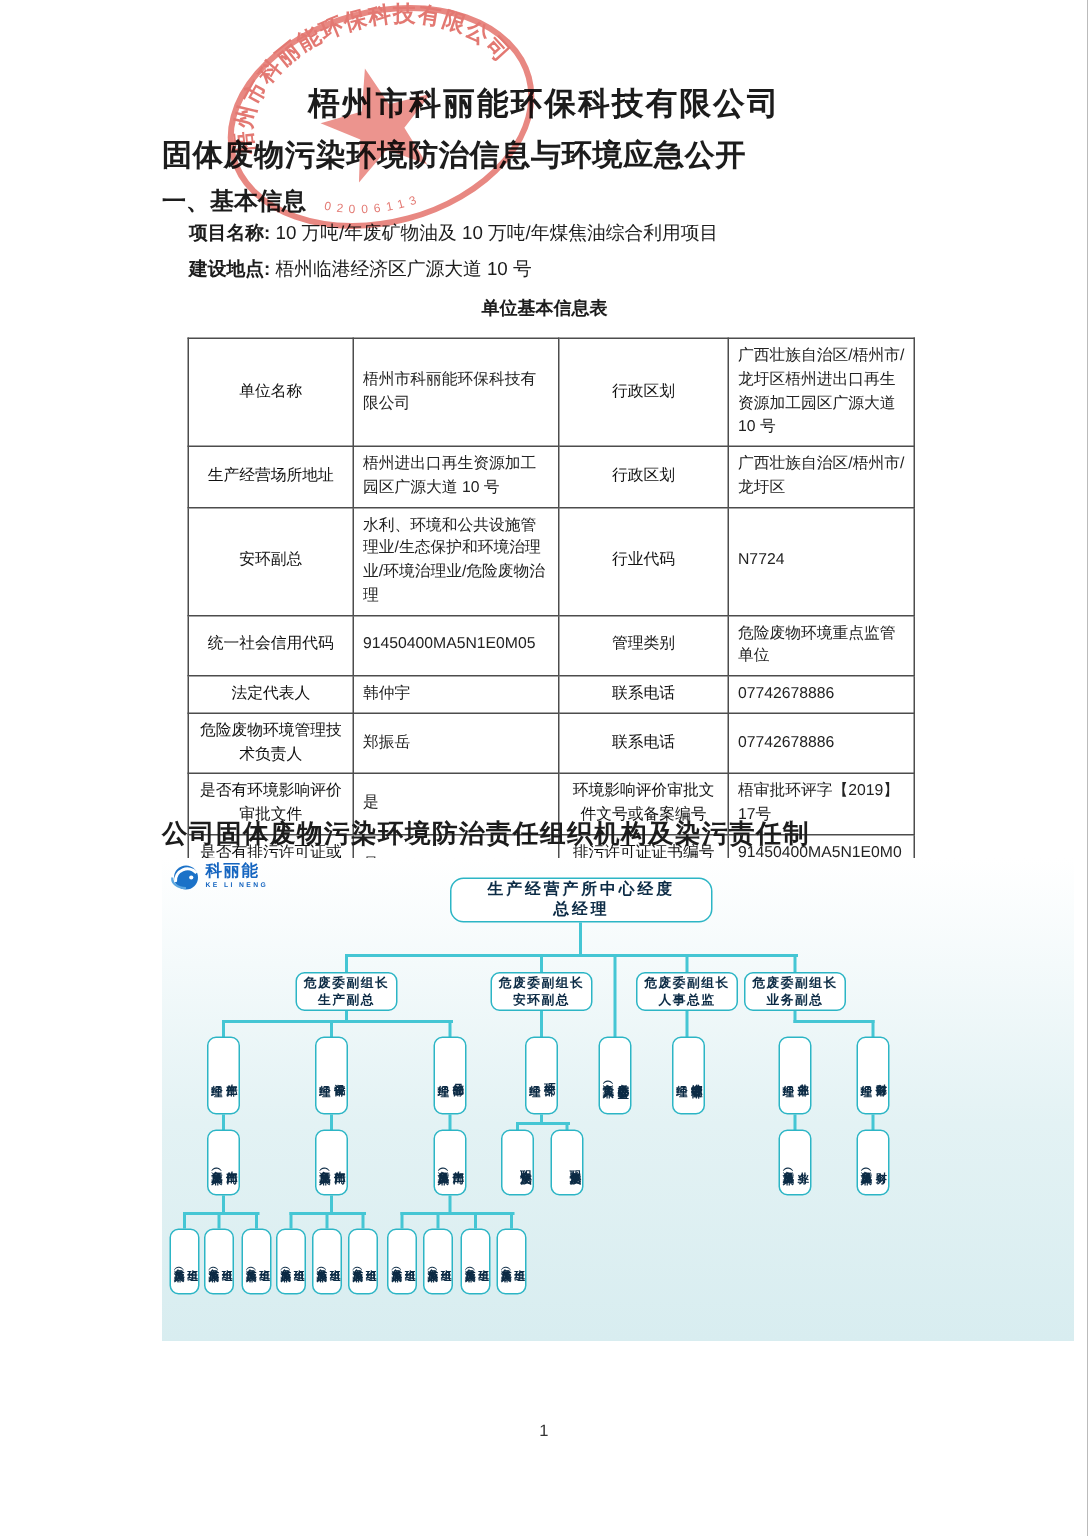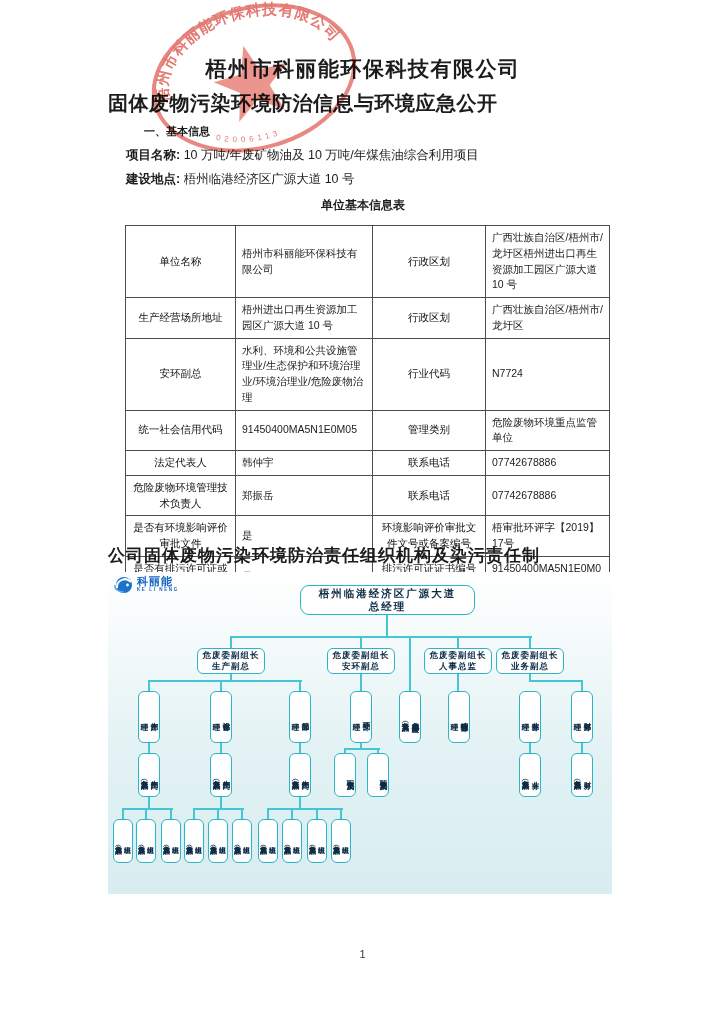--- a/index.html
+++ b/index.html
@@ -10,36 +10,36 @@
     font-family:"Liberation Sans","DejaVu Sans",sans-serif; color:#1c1c1c; overflow:hidden;
   }
   
   .stamp { position:absolute; left:140px; top:0px; width:228px; height:160px; z-index:3;
            mix-blend-mode:multiply; pointer-events:none; }
   
   .title1 { position:absolute; left:108px; top:55px; width:510px; text-align:center;
             font-size:21px; font-weight:bold; letter-spacing:1.5px; z-index:2; }
   .title2 { position:absolute; left:108px; top:90px; width:510px; text-align:left;
             font-size:20px; font-weight:bold; letter-spacing:0.5px; z-index:2; }
-  .sec-heading { position:absolute; left:108px; top:124px; font-size:11px; font-weight:bold;margin-left:36px; }
+  .sec-heading { position:absolute; left:108px; top:124px; font-size:16px; font-weight:bold; }
   .info-line { position:absolute; left:126px; font-size:12.5px;text-align:center; }
   .info-line .lab { font-weight:bold; }
   .tbl-title { position:absolute; left:108px; top:197px; width:510px; text-align:center;
                font-size:12px; font-weight:bold; }
   
   .basic-table { position:absolute; left:125px; top:225px; width:484px;
                  border-collapse:collapse; table-layout:fixed; font-size:10.5px; }
   .basic-table td { border:1px solid #4d4d4d; padding:4px 6px; line-height:1.5;
                     vertical-align:middle; word-break:break-all;margin-top:34px; }
   .basic-table td.lab { text-align:center; font-weight:normal; color:#111; }
   .basic-table td.val { text-align:left; color:#222; }
   
   .org-heading { position:absolute; left:108px; top:544px; font-size:17px; font-weight:bold;
                  font-family:"Liberation Serif","DejaVu Serif",serif; letter-spacing:1px; }
-  .org-chart { position:absolute; left:108px; top:572px; width:504px; height:322px;
+  .org-chart { position:absolute; left:108px; top:572px; width:608px; height:322px;
                background:linear-gradient(180deg,#ffffff 0%,#f4fafb 22%,#e3f2f4 55%,#d8edf0 100%); }
   .org-logo { position:absolute; left:6px; top:4px; display:flex; align-items:flex-start; gap:3px; }
   .org-logo .cn { font-size:11px; font-weight:bold; color:#1565c0; letter-spacing:1px; line-height:11px; }
   .org-logo .en { font-size:4.5px; font-weight:bold; color:#1565c0; letter-spacing:1.6px; line-height:6px; }
   .obox { position:absolute; background:#ffffff; border:1.5px solid #2cb5c5; border-radius:6px;
           color:#0c2b45; font-weight:bold; white-space:pre-line; z-index:2; }
   .hbox { text-align:center; display:flex; align-items:center; justify-content:center; }
   .root  { width:175px; height:30px; left:192px; top:13px; font-size:10.5px; line-height:13px;
            border-radius:9px; letter-spacing:2px; }
   .lvl2 { width:68px; height:26px; top:76px; font-size:8.5px; line-height:11px; letter-spacing:1px; }
@@ -202,21 +202,21 @@
         <div class="oline" style="left: 109px; top: 236px; width: 2px; height: 11px;"></div>
         <div class="oline" style="left: 133px; top: 236px; width: 2px; height: 11px;"></div>
         <div class="oline" style="left: 191px; top: 225px; width: 2px; height: 12px;"></div>
         <div class="oline" style="left: 159px; top: 236px; width: 76px; height: 2px;"></div>
         <div class="oline" style="left: 159px; top: 236px; width: 2px; height: 11px;"></div>
         <div class="oline" style="left: 183px; top: 236px; width: 2px; height: 11px;"></div>
         <div class="oline" style="left: 208px; top: 236px; width: 2px; height: 11px;"></div>
         <div class="oline" style="left: 232px; top: 236px; width: 2px; height: 11px;"></div>
       </div>
 
-    <div class="obox hbox root">梧州临港经济区广源大道
+    <div class="obox hbox root">生产经营产所中心经度
 总经理</div>
 
     <div class="obox hbox lvl2" style="left:89px;">危废委副组长
 生产副总</div>
     <div class="obox hbox lvl2" style="left:219px;">危废委副组长
 安环副总</div>
     <div class="obox hbox lvl2" style="left:316px;">危废委副组长
 人事总监</div>
     <div class="obox hbox lvl2" style="left:388px;">危废委副组长
 业务副总</div>

